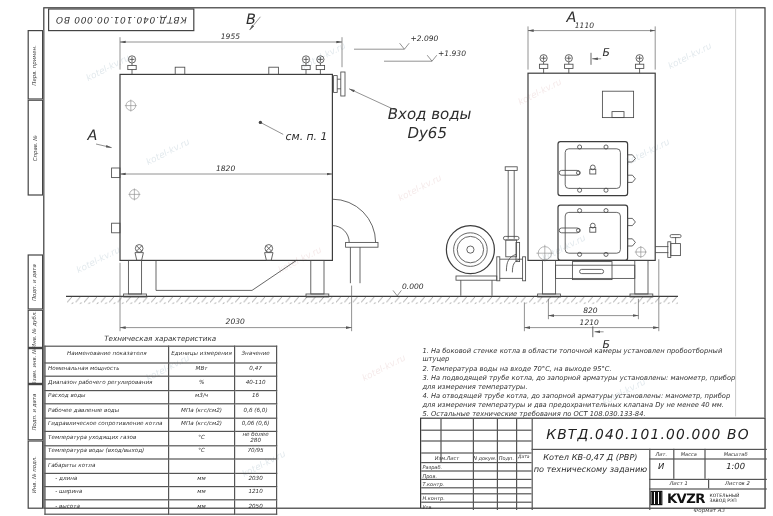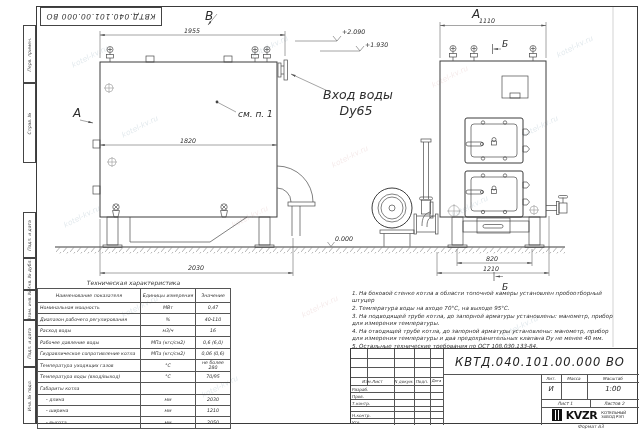--- a/index.html
+++ b/index.html
@@ -50,21 +50,21 @@
       box-sizing:border-box;background:#fff;}
   .tb *{box-sizing:border-box;}
   .vl{position:absolute;width:0;border-left:.7px solid #555;}
   .hl{position:absolute;height:0;border-top:.7px solid #555;}
   .cellt{position:absolute;font-size:4.2px;font-style:italic;color:#333;text-align:center;}
   .docnum{position:absolute;left:92px;top:0;width:194px;height:25px;display:flex;align-items:center;
           justify-content:center;font-size:11.5px;font-style:italic;letter-spacing:1px;color:#222;}
   .prod{position:absolute;left:92px;top:27px;width:98px;text-align:center;font-size:6.8px;
         font-style:italic;color:#2c2c2c;line-height:1.5;}
   .bigv{position:absolute;font-size:7px;font-style:italic;color:#222;text-align:center;}
-  .logo-row{position:absolute;left:190px;top:58px;width:96px;height:16px;display:flex;
+  .logo-row{position:absolute;left:180px;top:58px;width:96px;height:16px;display:flex;
             align-items:center;justify-content:center;gap:4px;}
   .logo-mark{width:10px;height:12px;background:repeating-linear-gradient(90deg,#111 0 2.1px,#fff 2.1px 3px);
              border:1px solid #111;}
   .logo-text{font-size:11px;font-weight:bold;letter-spacing:-.5px;color:#111;font-style:normal;}
   .logo-cap{font-size:3.8px;color:#222;line-height:1.15;font-style:normal;}
   .format{position:absolute;left:578px;top:424px;font-size:4.6px;font-style:italic;color:#444;}
 </style>
 </head>
 <body>
 
@@ -462,20 +462,24 @@
     <div class="cellt" style="left:43px;top:29.5px;width:20px">N докум.</div>
     <div class="cellt" style="left:63px;top:29.5px;width:16px">Подп.</div>
     <div class="cellt" style="left:79px;top:29.5px;width:13px;font-size:3.7px">Дата</div>
 
     <div class="cellt" style="left:1px;top:37.5px;width:42px;text-align:left">Разраб.</div>
     <div class="cellt" style="left:1px;top:44.5px;width:42px;text-align:left">Пров.</div>
     <div class="cellt" style="left:1px;top:51.5px;width:42px;text-align:left">Т.контр.</div>
     <div class="cellt" style="left:1px;top:63.5px;width:42px;text-align:left">Н.контр.</div>
     <div class="cellt" style="left:1px;top:70.5px;width:42px;text-align:left">Утв.</div>
 
+    <div class="prod">
+      <div>Котел КВ-0,47 Д (РВР)</div>
+      <div>по техническому заданию</div>
+    </div>
 
     <div class="cellt" style="left:190px;top:26.5px;width:20px">Лит.</div>
     <div class="cellt" style="left:210px;top:26.5px;width:26px">Масса</div>
     <div class="cellt" style="left:236px;top:26.5px;width:52px">Масштаб</div>
     <div class="bigv" style="left:190px;top:36px;width:20px">И</div>
     <div class="bigv" style="left:236px;top:36px;width:52px">1:00</div>
     <div class="cellt" style="left:190px;top:51.5px;width:49px;font-size:4.4px">Лист 1</div>
     <div class="cellt" style="left:239px;top:51.5px;width:49px;font-size:4.4px">Листов 2</div>
 
     <div class="logo-row">

